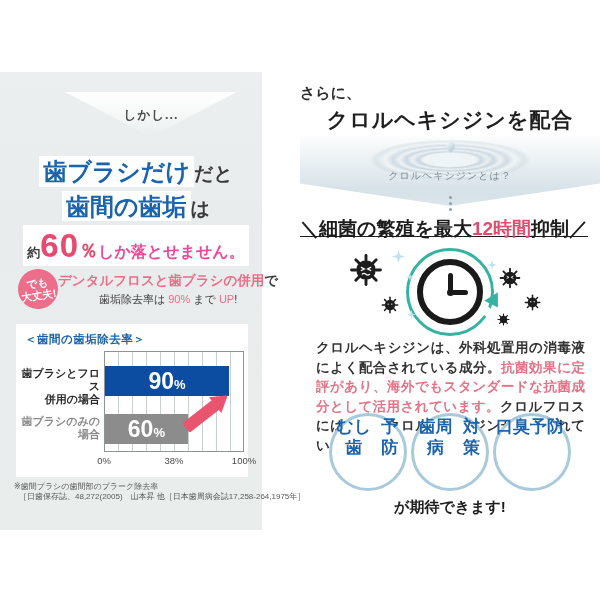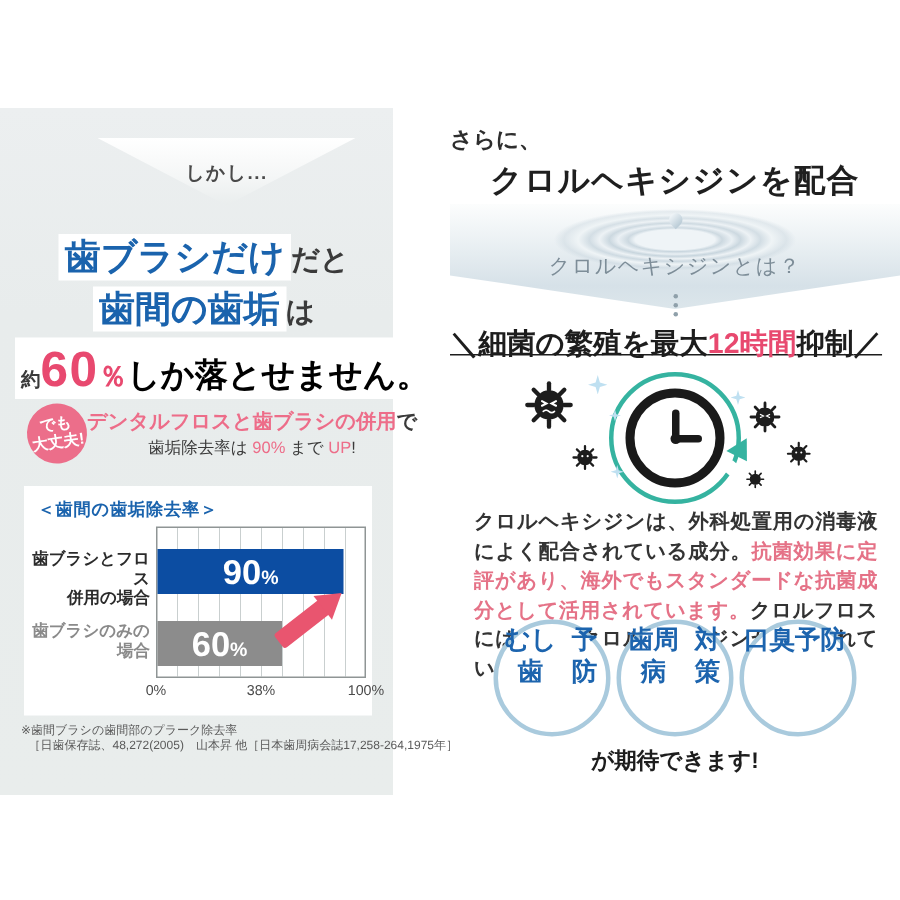--- a/index.html
+++ b/index.html
@@ -14,21 +14,21 @@
     clip-path:polygon(0 0,100% 0,50% 100%); text-align:center;
     font-size:12.5px; color:#4a4a4a; font-weight:bold; padding-top:15px; letter-spacing:1px; }
   .headline { position:absolute; left:0; top:84px; width:262px; text-align:center; padding-left:10px; }
   .hl-line { margin-bottom:4px; line-height:1.15; white-space:nowrap; }
   .hl-strip { background:#fff; padding:2px 4px 1px; display:inline-block; }
   .hl-blue { color:#1a63ad; font-weight:bold; font-size:24px;text-align:center; }
   .hl-rest { color:#3a3a3a; font-weight:bold; font-size:19px; }
   .hl-small { color:#3a3a3a; font-weight:bold; font-size:13px; }
   .hl-num { color:#e8496f; font-weight:bold; font-size:33px; letter-spacing:1px; }
   .hl-pct { color:#e8496f; font-weight:bold; font-size:19px; }
-  .hl-blue3 { color:#000000; font-weight:bold; font-size:22px; }
+  .hl-blue3 { color:#ec4899; font-weight:bold; font-size:16px; }
 
   .lead-row { position:absolute; left:18px; top:197px; width:232px; display:flex; align-items:center; }
   .badge { flex:0 0 40px; width:40px; height:40px; border-radius:50%; background:#ec6e8a;
     color:#fff; font-size:10.5px; font-weight:bold; text-align:center; line-height:1.15;
     display:flex; flex-direction:column; justify-content:center; transform:rotate(-8deg); }
   .lead-text { flex:1; text-align:center; line-height:1.5; white-space:nowrap; }
   .lead-l1 { font-size:13.5px; font-weight:bold; }
   .lead-l2 { font-size:11px; font-weight:normal; }
   .pink { color:#ed6d89; }
   .dark { color:#3a3a3a; }
@@ -59,21 +59,21 @@
   .right-panel { position:absolute; left:300px; top:72px; width:300px; height:458px; background:#fff; }
   .kicker { position:absolute; left:0; top:12px; width:100%; text-align:left; font-size:15px; color:#2e2e2e; font-weight:bold; }
   .rp-title { position:absolute; left:0; top:34px; width:100%; text-align:center; font-size:21px; color:#1f1f1f; font-weight:bold; letter-spacing:1px; }
   .ripple { position:absolute; left:0; top:64px; width:300px; height:70px;
     background:
       radial-gradient(ellipse 95px 24px at 50% 34%, #eff4f7 0 28%, rgba(178,196,208,.55) 33%, #eaf0f4 40%, rgba(170,190,203,.5) 46%, #edf2f5 53%, rgba(178,196,208,.45) 60%, #eff4f6 68%, rgba(190,205,215,.35) 78%, transparent 85%),
       linear-gradient(180deg,#fcfdfd 0%,#eaf0f3 38%,#d6e1e8 78%,#dce6eb 100%);
     clip-path:polygon(0 0,100% 0,100% 68%,50% 100%,0 68%); }
   .droplet { position:absolute; left:146px; top:6px; width:9px; height:9px;
     background:linear-gradient(180deg,#f0f5f8,#b9cbd6); border-radius:50% 50% 50% 0; transform:rotate(-45deg); }
-  .ripple-caption { position:absolute; left:0; top:33px; width:100%; text-align:center; font-size:14px; color:#7d8d98; letter-spacing:1px; }
+  .ripple-caption { position:absolute; left:0; top:33px; width:100%; text-align:center; font-size:10px; color:#7d8d98; letter-spacing:1px; }
   .vdots { position:absolute; left:149px; top:124px; }
   .vdots i { display:block; width:3px; height:3px; border-radius:50%; background:#8fa0aa; margin-bottom:3px; }
   .rp-headline { position:absolute; left:0; top:144px; width:100%; 
     font-size:19px; font-weight:bold; color:#1d1d1d; white-space:nowrap;text-decoration:underline; }
   .rp-headline .hl-pink { color:#e8496f; }
   .rp-headline .slash { font-weight:bold; color:#1d1d1d; }
 
   .illus { position:absolute; left:0; top:0; width:300px; height:260px; }
   .tring { position:absolute; left:106px; top:176px; width:88px; height:88px; border:3px solid #35b3a0; border-radius:50%; }
   .tring-gap { position:absolute; left:184px; top:238px; width:13px; height:9px; background:#fff; transform:rotate(40deg); }

